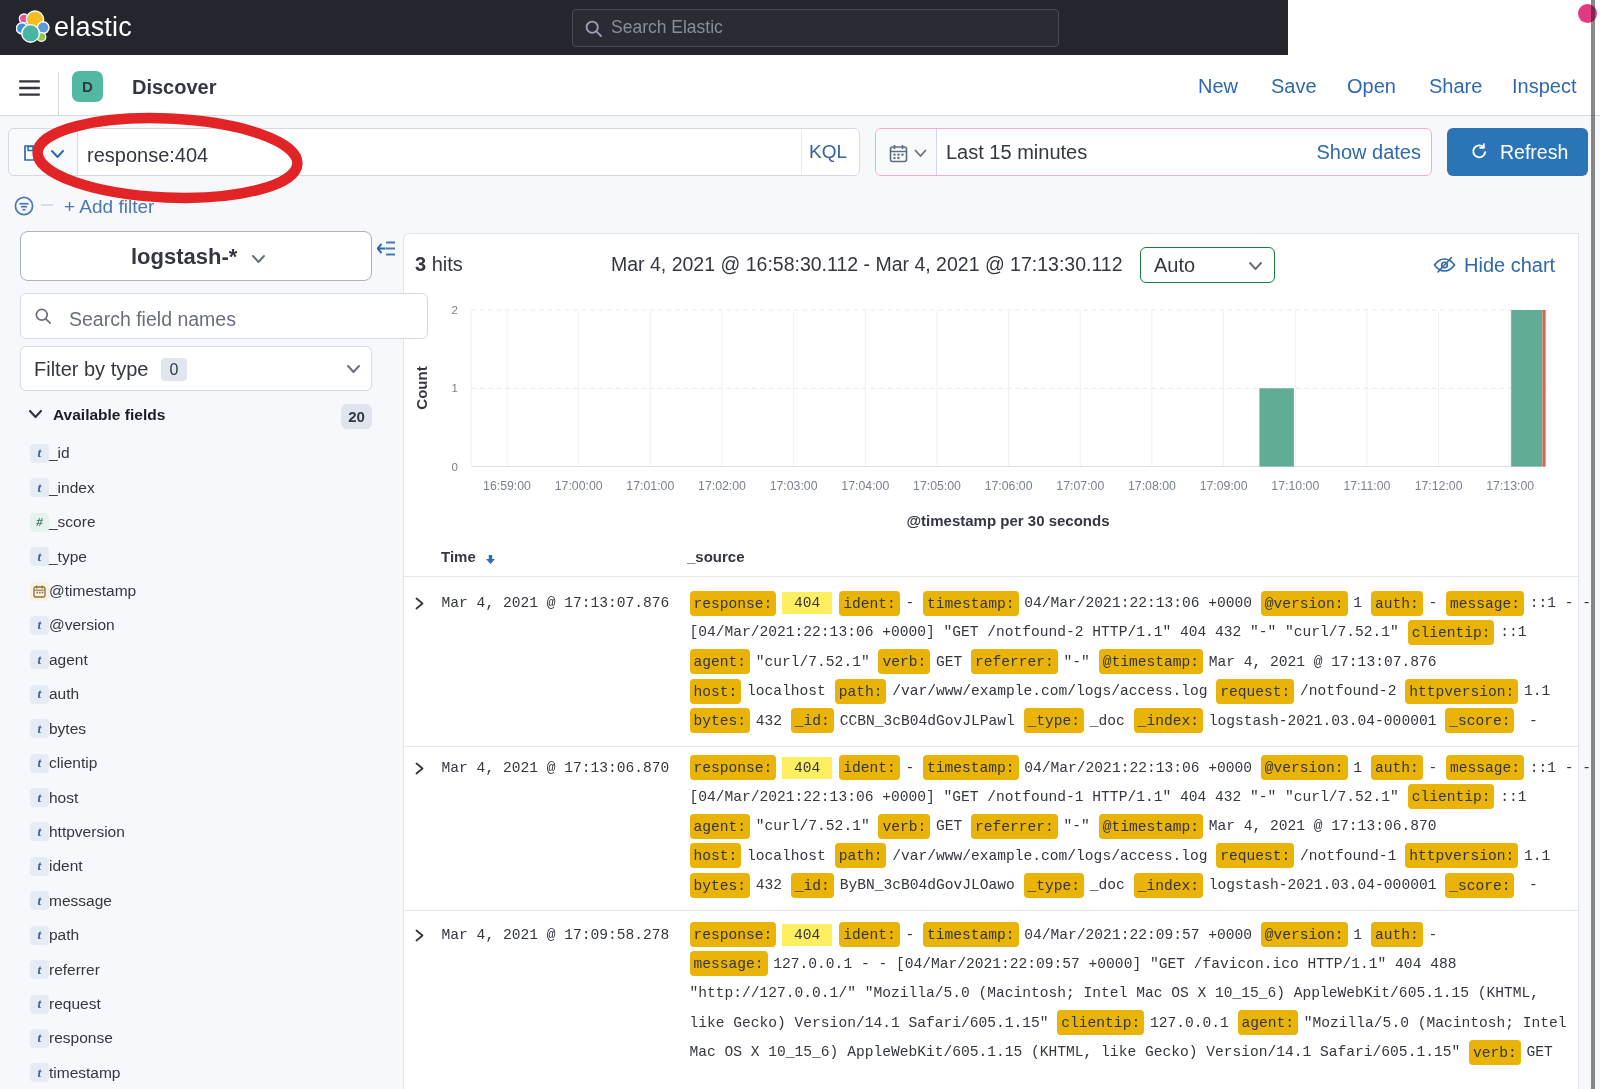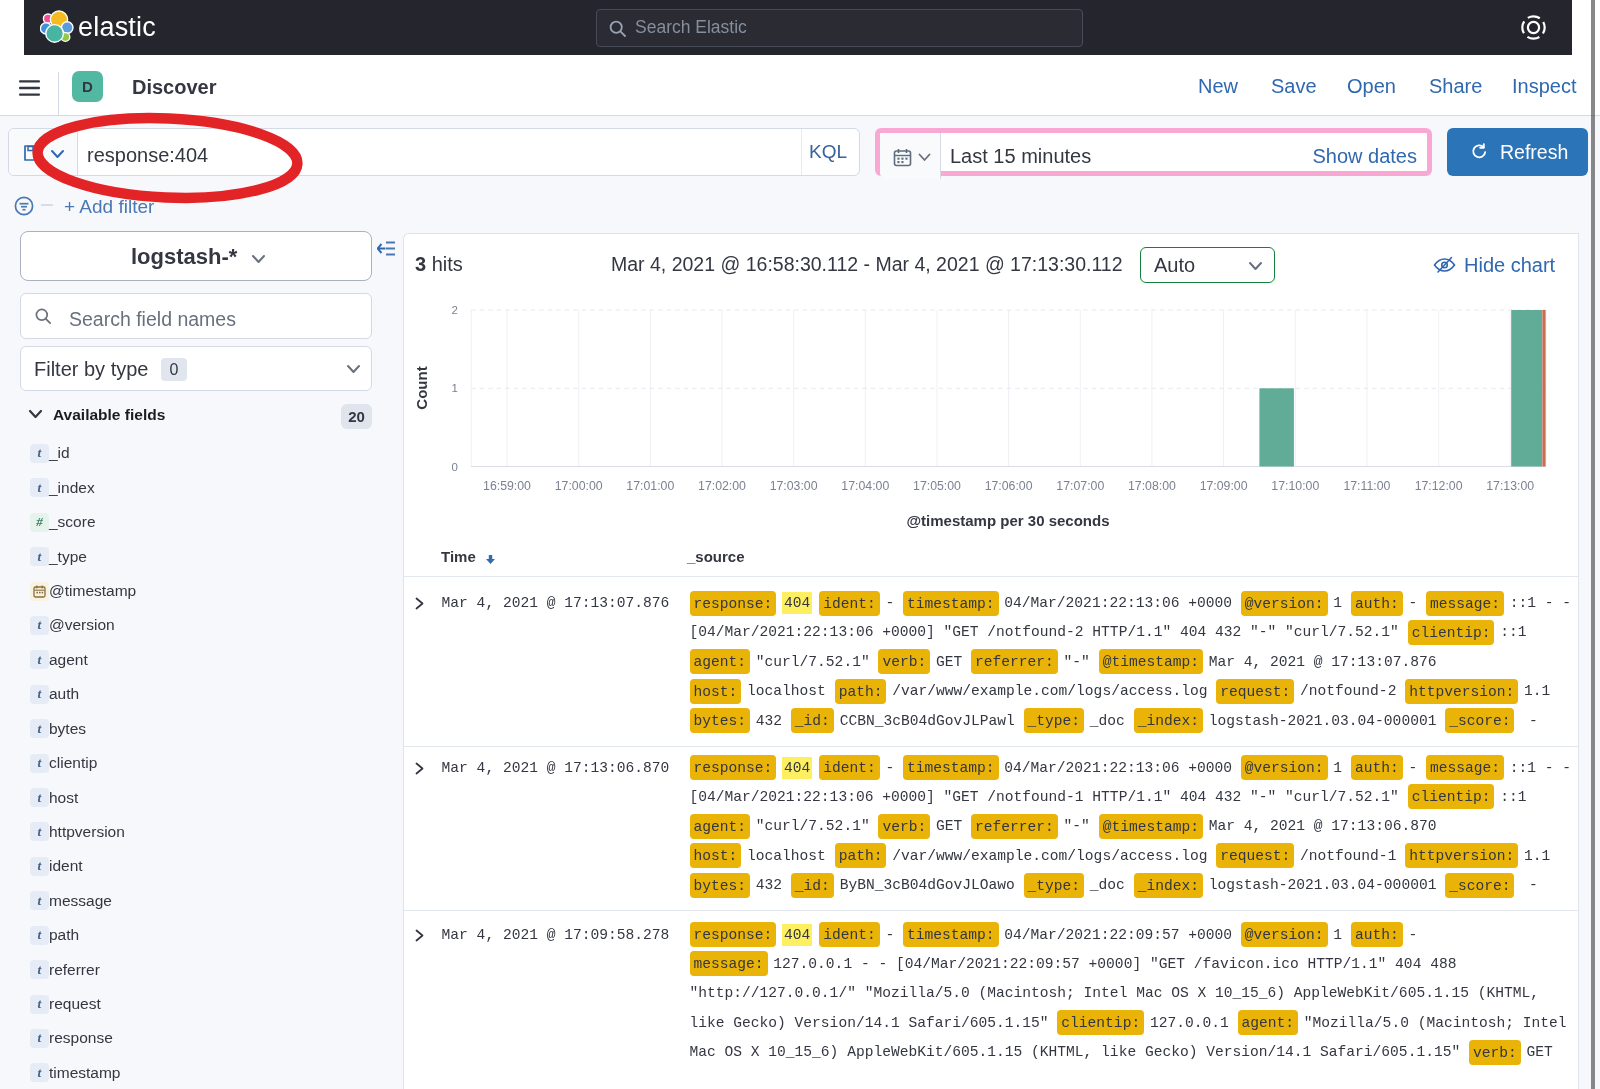--- a/index.html
+++ b/index.html
@@ -1,47 +1,47 @@
 <!DOCTYPE html>
 <html><head><meta charset="utf-8"><title>Discover - Elastic</title><style>
 *{margin:0;padding:0;box-sizing:border-box;}
 html,body{width:1600px;height:1089px;overflow:hidden;}
 body{font-family:"Liberation Sans",sans-serif;background:#fff;position:relative;}
 .abs{position:absolute;}
 
-#hdr{position:absolute;left:0;top:0;width:1548px;height:55px;background:#25262d;margin-left:24px;}
+#hdr{position:absolute;left:0;top:0;width:1288px;height:55px;background:#25262d;}
 #hdr .brand{position:absolute;left:54px;top:12px;font-size:27px;color:#fff;font-weight:400;letter-spacing:.2px;}
 #hsearch{position:absolute;left:572px;top:9px;width:487px;height:38px;background:#2a2b33;border:1px solid #484c59;border-radius:4px;}
 #hsearch .ph{position:absolute;left:38px;top:7px;font-size:17.5px;color:#878e9b;}
 
 #nav{position:absolute;left:0;top:55px;width:1600px;height:61px;background:#fff;border-bottom:1px solid #d3dae6;}
 #nav .sep{position:absolute;left:58px;top:17px;width:1px;height:44px;background:#d3dae6;}
 #dbadge{position:absolute;left:72px;top:16px;width:31px;height:31px;background:#52b8a2;border-radius:7px;color:#343741;font-weight:700;font-size:15px;text-align:center;line-height:31px;}
 #nav .title{position:absolute;left:132px;top:21px;font-size:20px;font-weight:600;color:#343741;}
 .navlink{position:absolute;top:20px;font-size:20px;color:#3068b0;}
 
 #qstrip{position:absolute;left:0;top:116px;width:1600px;height:973px;background:#f7f8fb;}
 #qbar{position:absolute;left:8px;top:128px;width:852px;height:48px;background:#fff;border:1px solid #d3dae6;border-radius:6px;}
 #qbar .addon{position:absolute;left:0;top:0;width:69px;height:46px;background:#f8fafc;border-right:1px solid #d3dae6;border-radius:6px 0 0 6px;}
 #qbar .qtext{position:absolute;left:78px;top:15px;font-size:20px;color:#343741;}
 #qbar .kqlsep{position:absolute;left:792px;top:0;width:1px;height:46px;background:#e6ebf2;}
 #qbar .kql{position:absolute;left:794px;top:12px;width:50px;text-align:center;font-size:19px;color:#39619c;}
-#dpick{position:absolute;left:875px;top:128px;width:557px;height:48px;background:#fff;border:5px solid #f9a8d4;border-radius:6px;}
+#dpick{position:absolute;left:875px;top:128px;width:557px;height:48px;background:#fff;border:1px solid #f9a8d4;border-radius:6px;}
 #dpick .addon{position:absolute;left:0;top:0;width:61px;height:46px;background:#f8fafc;border-right:1px solid #d3dae6;border-radius:6px 0 0 6px;}
 #dpick .dtext{position:absolute;left:70px;top:12px;font-size:20px;color:#343741;}
 #dpick .sdates{position:absolute;right:10px;top:12px;font-size:20px;color:#3068b0;}
 #refresh{position:absolute;left:1447px;top:128px;width:141px;height:48px;background:#2b74b8;border-radius:6px;color:#fff;}
 #refresh .rtext{position:absolute;left:53px;top:13px;font-size:19.5px;color:#fff;}
 #addf{position:absolute;left:64px;top:196px;font-size:19px;color:#4a78b2;}
 #addfdash{position:absolute;left:41px;top:204px;width:12px;height:2px;background:#d7dce6;}
 
 .sbox{position:absolute;background:#fff;border:1px solid #d3dae6;border-radius:6px;}
 #ipsel{left:20px;top:231px;width:352px;height:50px;border-color:#aab2c0;border-radius:8px;}
 #ipsel .t{position:absolute;left:110px;top:12px;font-size:22px;font-weight:700;color:#343741;}
-#fsearch{left:20px;top:293px;width:352px;height:46px;}
+#fsearch{left:20px;top:293px;width:408px;height:46px;}
 #fsearch .ph{position:absolute;left:48px;top:14px;font-size:19.5px;color:#69707d;}
 #ftype{left:20px;top:346px;width:352px;height:45px;}
 #ftype .t{position:absolute;left:13px;top:11px;font-size:20px;color:#343741;}
 #ftype .cnt{position:absolute;left:140px;top:11px;min-width:26px;height:23px;background:#e0e5ee;border-radius:4px;font-size:16px;font-weight:500;color:#343741;text-align:center;line-height:23px;padding:0 4px;}
 #avail{position:absolute;left:28px;top:405px;}
 #avail .t{position:absolute;left:25px;top:1px;font-size:15.5px;font-weight:700;color:#1a1c21;white-space:nowrap;}
 #availcnt{position:absolute;left:341px;top:404px;width:31px;height:25px;background:#dfe4ed;border-radius:6px;font-size:15px;font-weight:700;color:#343741;text-align:center;line-height:25px;}
 .frow{position:absolute;left:30px;height:34px;display:flex;align-items:center;}
 .frow .nm{font-size:15.5px;color:#343741;}
 .tok{width:19px;height:19px;border-radius:4px;display:inline-flex;align-items:center;justify-content:center;flex:none;}
@@ -59,21 +59,21 @@
 #tslabel{position:absolute;left:17px;top:278px;width:1174px;text-align:center;font-size:15px;font-weight:700;color:#343741;}
 
 #thead-time{position:absolute;left:37px;top:314px;font-size:15px;font-weight:700;color:#343741;}
 #thead-src{position:absolute;left:283px;top:314px;font-size:15px;font-weight:700;color:#343741;}
 .tborder{position:absolute;left:0px;width:1174px;height:1px;background:#e3e8ef;}
 .mono{font-family:"Liberation Mono",monospace;}
 .trow .time{position:absolute;left:37.6px;font-size:14.6px;color:#343741;line-height:29.4px;white-space:pre;}
 .src{position:absolute;left:285.5px;}
 .sl{font:14.6px "Liberation Mono",monospace;line-height:29.4px;color:#343741;white-space:pre;}
 .fb{background:#eab308;border-radius:4px;padding:4.5px 4px;margin-right:-3px;}
-.hl{background:#fdef5f;padding:3px 2px;margin-right:-2px;}
+.hl{background:#fdef5f;padding:3px 12px;margin-right:-2px;}
 
 #sbar{position:absolute;left:1591px;top:0;width:4px;height:1089px;background:rgba(28,28,30,.52);z-index:60;}
 #ellipse{position:absolute;left:20px;top:102px;z-index:50;}
 </style></head><body>
 <div id="qstrip"></div>
 <div id="panel">
     <div id="hits"><b>3</b> hits</div>
     <div id="charttitle">Mar 4, 2021 @ 16:58:30.112 - Mar 4, 2021 @ 17:13:30.112</div>
     <div id="autosel">
       <span class="t">Auto</span>

